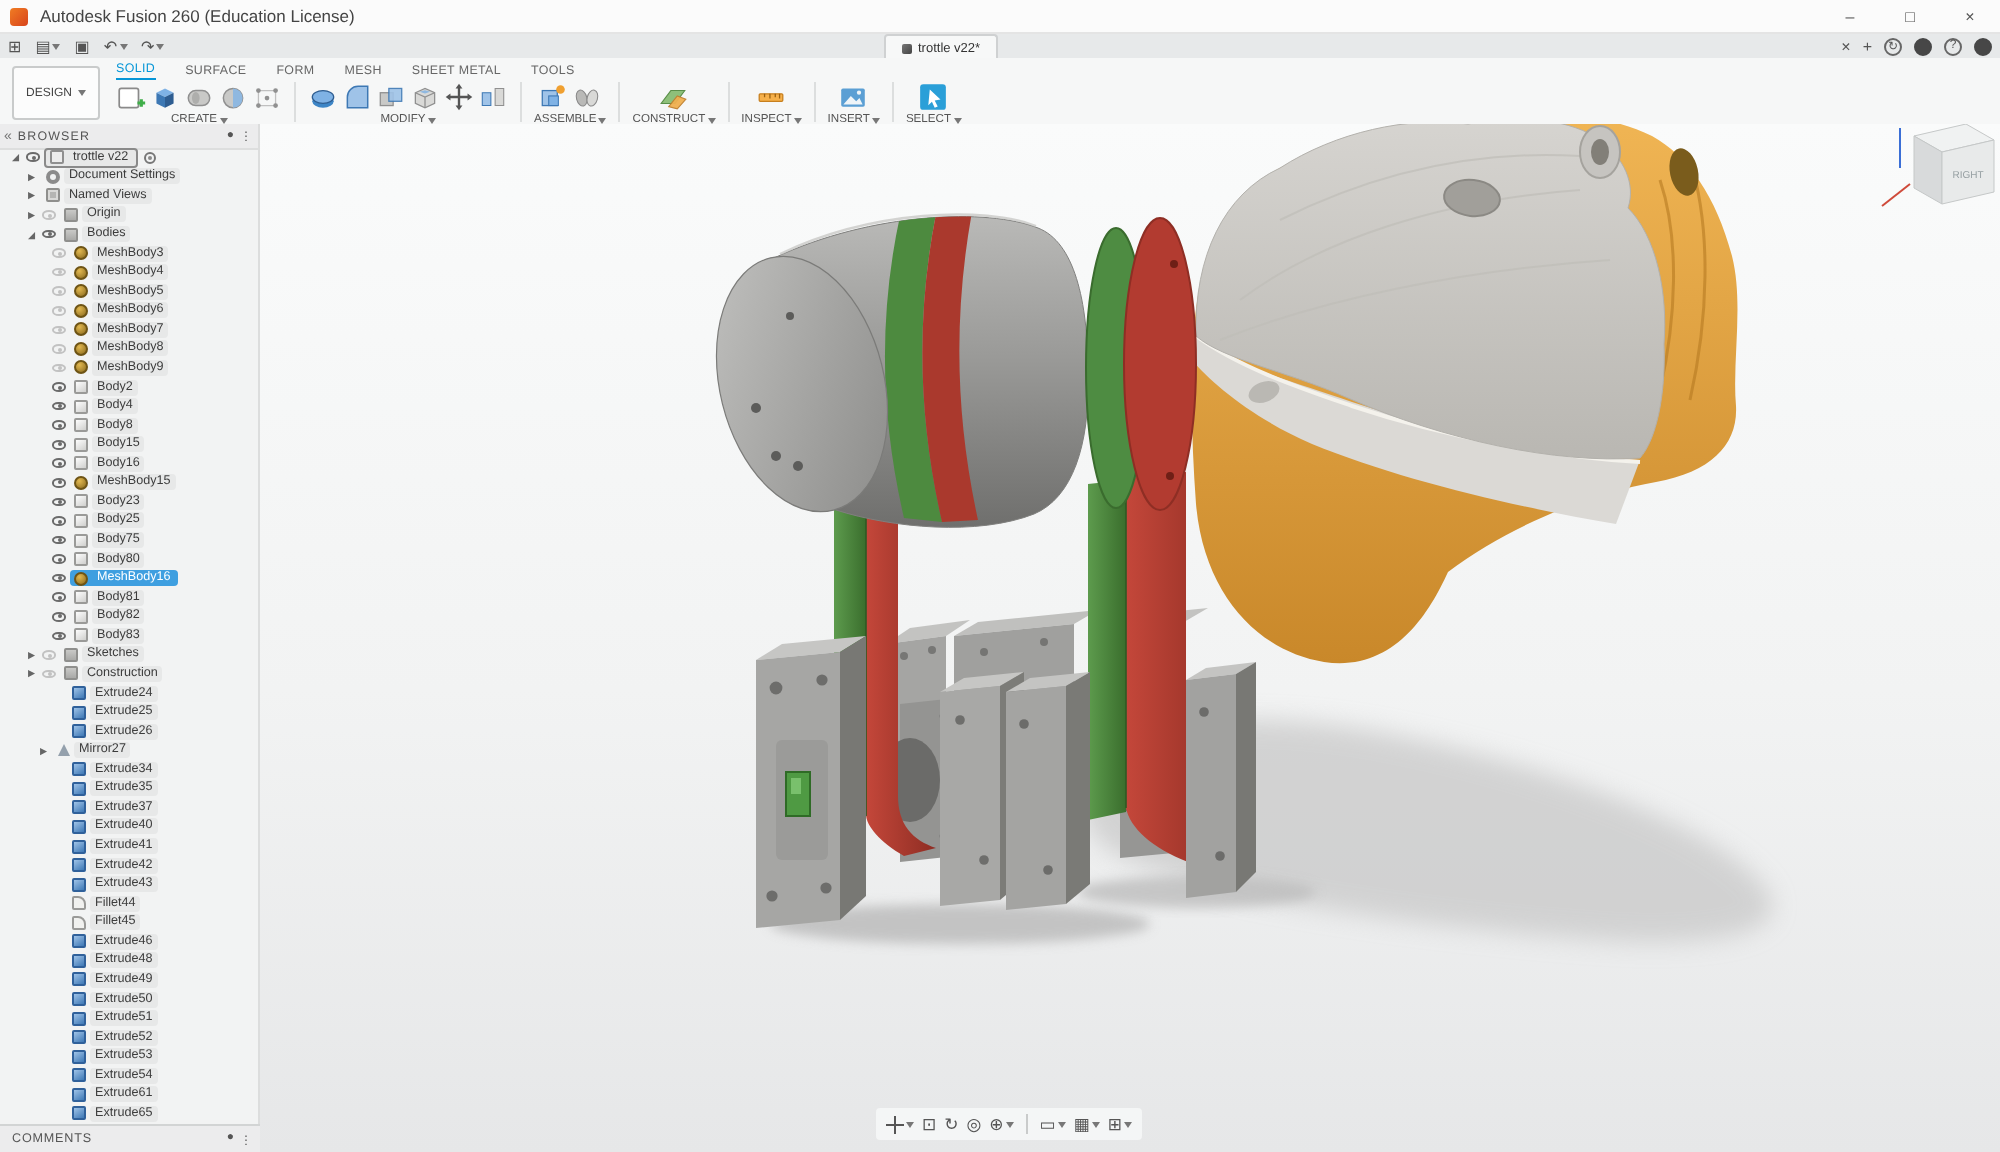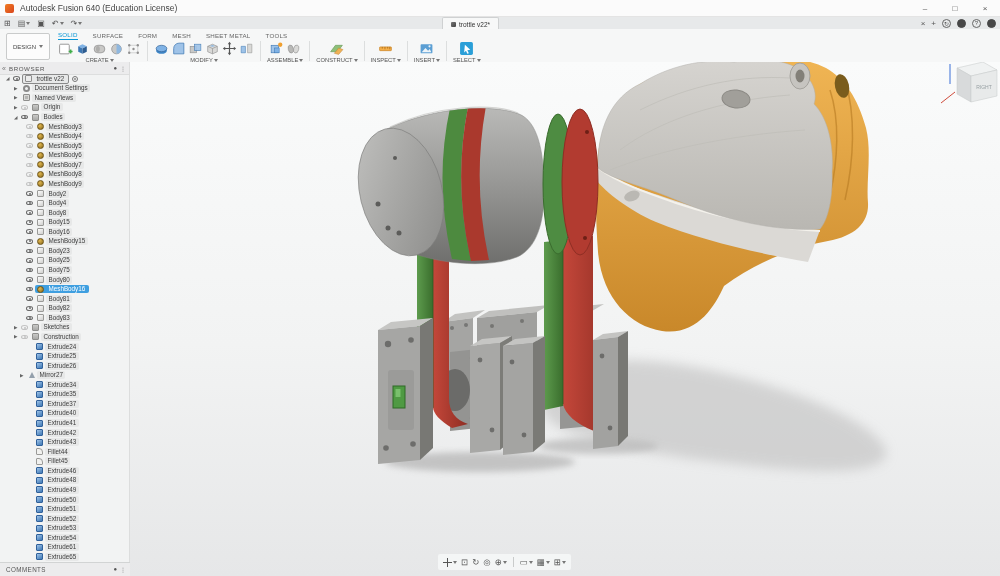--- a/index.html
+++ b/index.html
@@ -123,21 +123,21 @@
   .g-comments-badge-icon::before{content:"●"}
   .g-comments-menu-icon::before{content:"⋮"}
   .g-browser-options-icon::before{content:"●"}
   .g-browser-menu-icon::before{content:"⋮"}
 </style>
 </head>
 <body>
 
 <div id="titlebar">
   <div id="applogo"></div>
-  <div id="apptitle">Autodesk Fusion 640 (Education License)</div>
+  <div id="apptitle">Autodesk Fusion 260 (Education License)</div>
   <div id="wincontrols">
       <span class="gi">
         <i class="g-minimize-icon" style="font-style: normal;"></i>
       </span>
       <span class="gi">
         <i class="g-maximize-icon" style="font-style: normal;"></i>
       </span>
       <span class="gi">
         <i class="g-close-icon" style="font-style: normal;"></i>
       </span>

